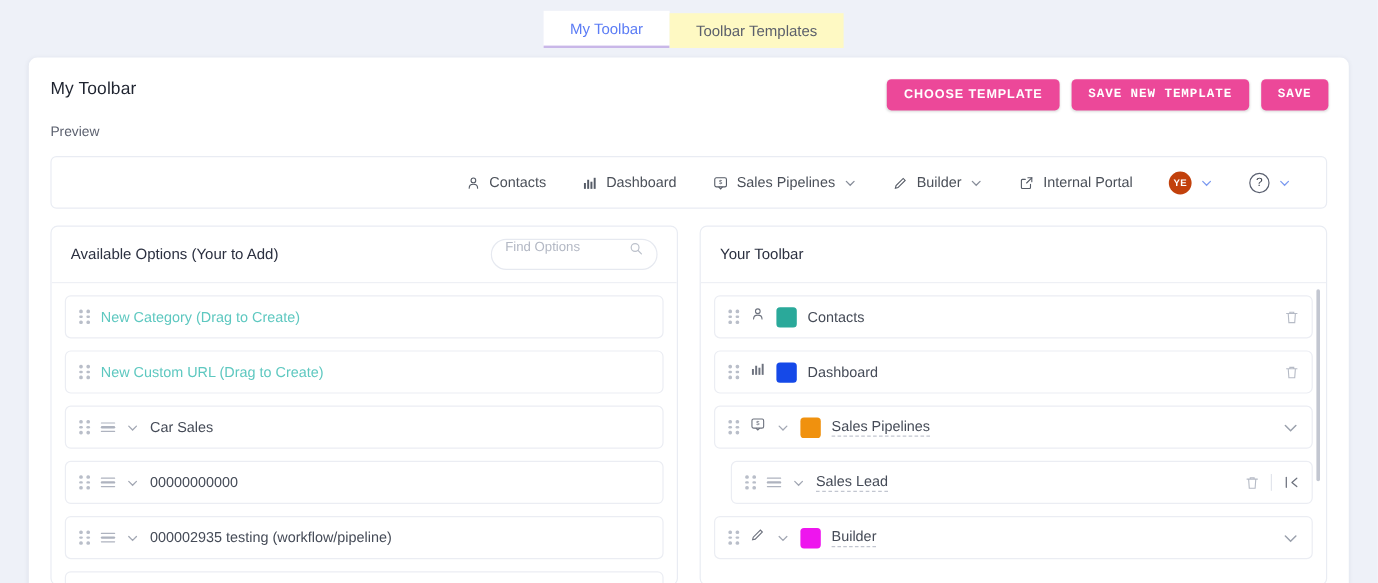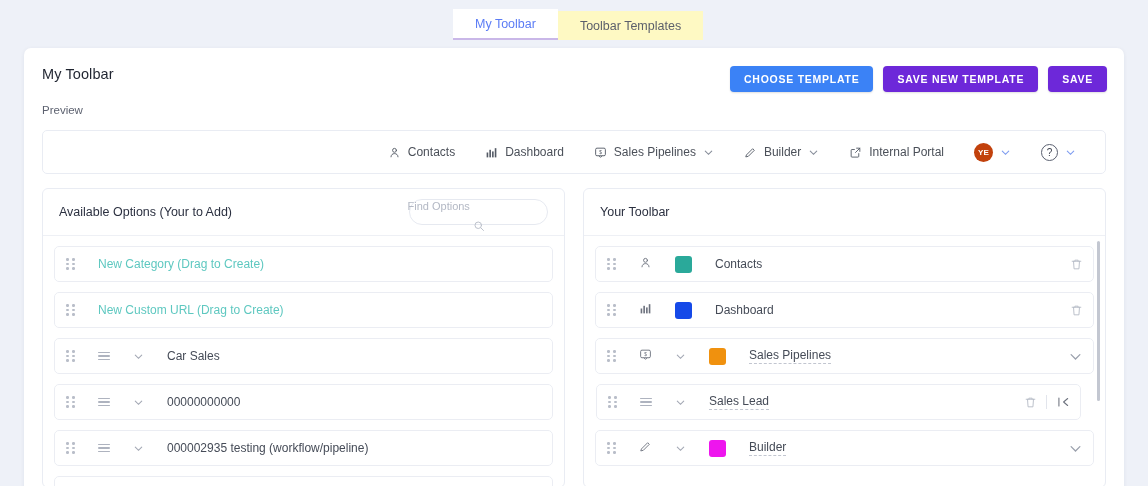--- a/index.html
+++ b/index.html
@@ -68,22 +68,22 @@
     color: #fff;
     font-size: 10.5px; font-weight: bold;
     letter-spacing: .75px;
     font-family: "Liberation Sans", sans-serif;
     cursor: pointer;
     padding: 0 14px;
     display: flex; align-items: center; justify-content: center;
     white-space: nowrap;
     box-shadow: 0 1px 2px rgba(0,0,0,.13);
   }
-  .btn-blue { background: #3b82f6; margin-left: 12px; }
-  .btn-teal { background: #6d28d9; }
+  .btn-blue { background: #ec4899; margin-left: 12px; }
+  .btn-teal { background: #ec4899; font-family: Liberation Mono, monospace; }
 
   
   .preview-bar {
     position: absolute; left: 18px; top: 82px;
     width: 1064px; height: 44px;
     border: 1px solid #e9ecf3;
     border-radius: 5px;
     background: #fff;
     display: flex; align-items: center; justify-content: flex-end;
     padding-right: 14px;
@@ -135,24 +135,23 @@
     display: flex; align-items: center;
     padding: 0 16px;
     justify-content: space-between;
   }
   .panel-title { font-size: 12.5px; color: #2b3040; }
 
   .search-pill {
     width: 139px; height: 26px;
     border: 1px solid #e6e9f0;
     border-radius: 14px;
-    display: flex; align-items: center;
+    display: flex; align-items: flex-start;
     padding: 0 11px;
     gap: 6px;
-    flex-direction: column;
   }
   .search-pill input {
     border: none; outline: none; flex: 1;
     font-size: 11px; color: #6e7480;
     font-family: "Liberation Sans", sans-serif;
     background: transparent;
     min-width: 0;
   }
   .search-pill input::placeholder { color: #b3b8c4; }
 
@@ -164,24 +163,24 @@
 
   
   .row {
     height: 36px;
     border: 1px solid #ebedf3;
     border-radius: 5px;
     display: flex; align-items: center;
     padding: 0 11px;
     margin-bottom: 10px;
     background: #fff;
-    gap: 23px;
+    gap: 9px;
     position: relative;
   }
-  .row.child { margin-left: 1px; width: calc(100% - 14px); }
+  .row.child { margin-left: 14px; width: calc(100% - 14px); }
   .grip {
     width: 9px; height: 12px; flex: none;
     display: grid;
     grid-template-columns: 3px 3px;
     grid-template-rows: 3px 3px 3px;
     gap: 1.5px 3px;
     cursor: grab;
   }
   .grip i { width: 2.6px; height: 2.6px; border-radius: 50%; background: #b9bec9; display: block; }
   .swatch { width: 17px; height: 17px; border-radius: 3px; flex: none; }

